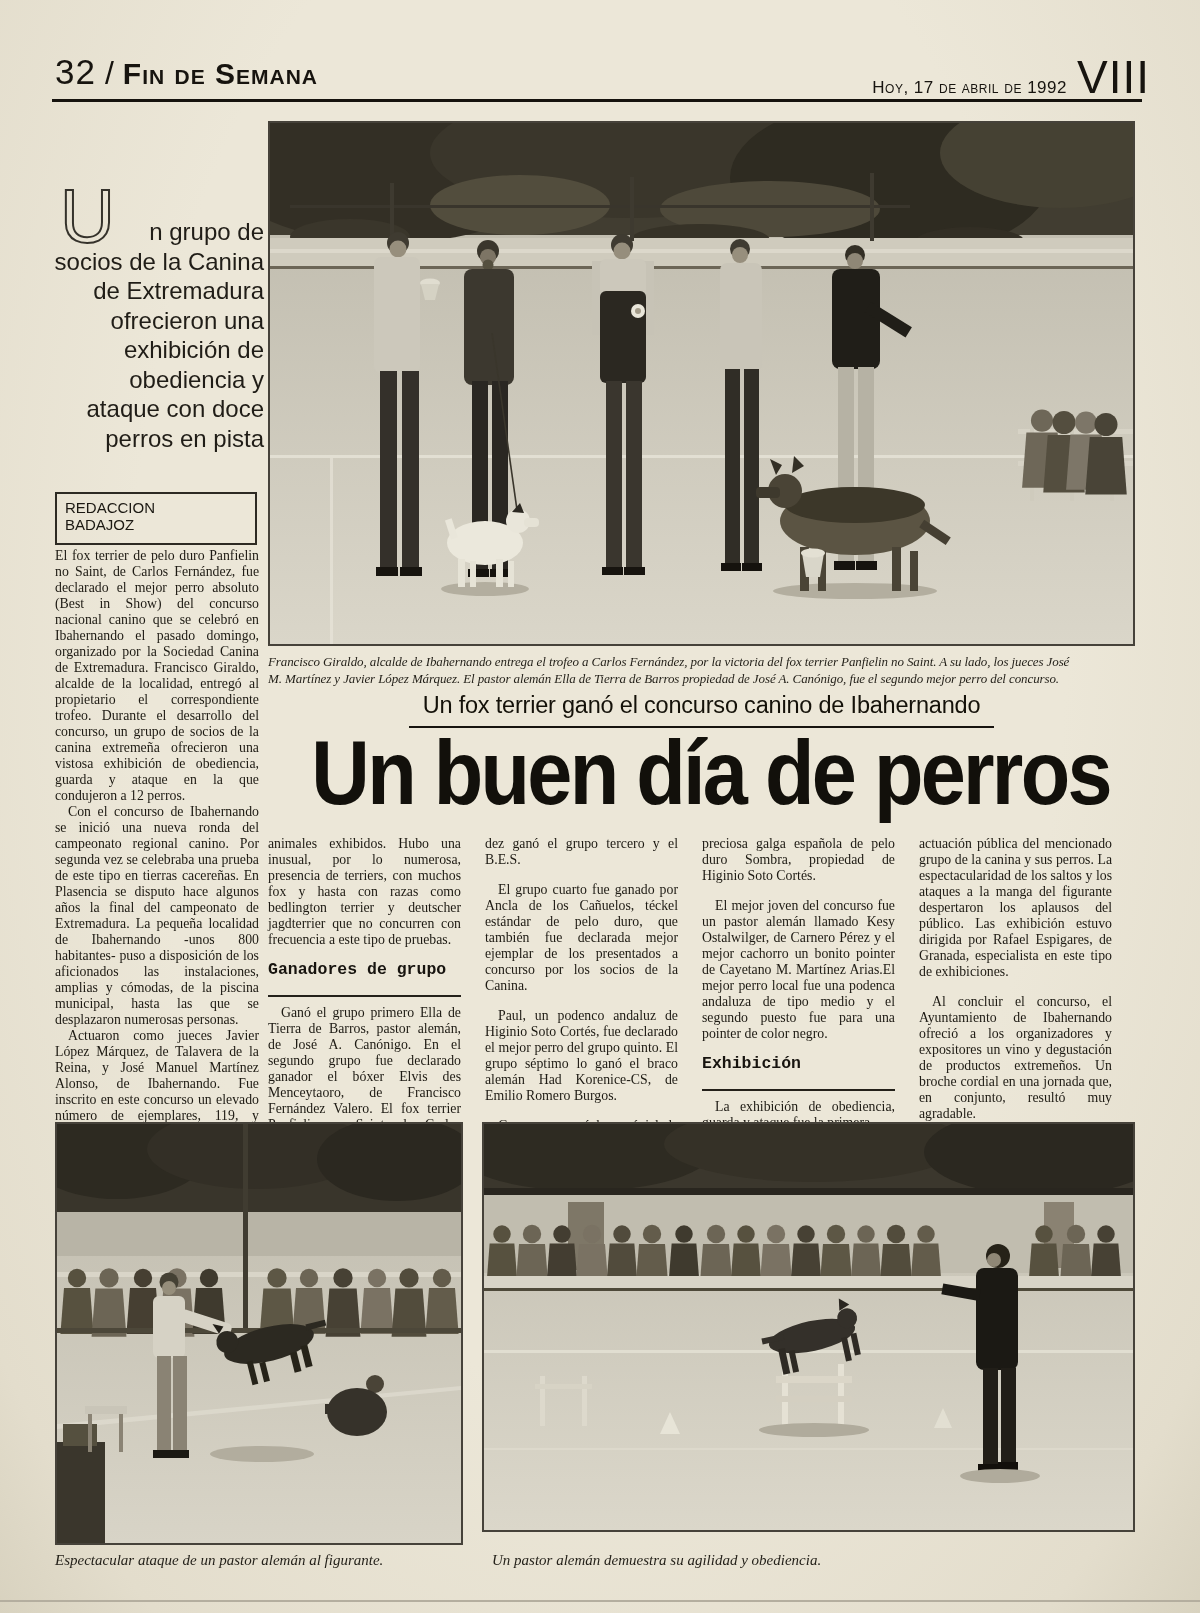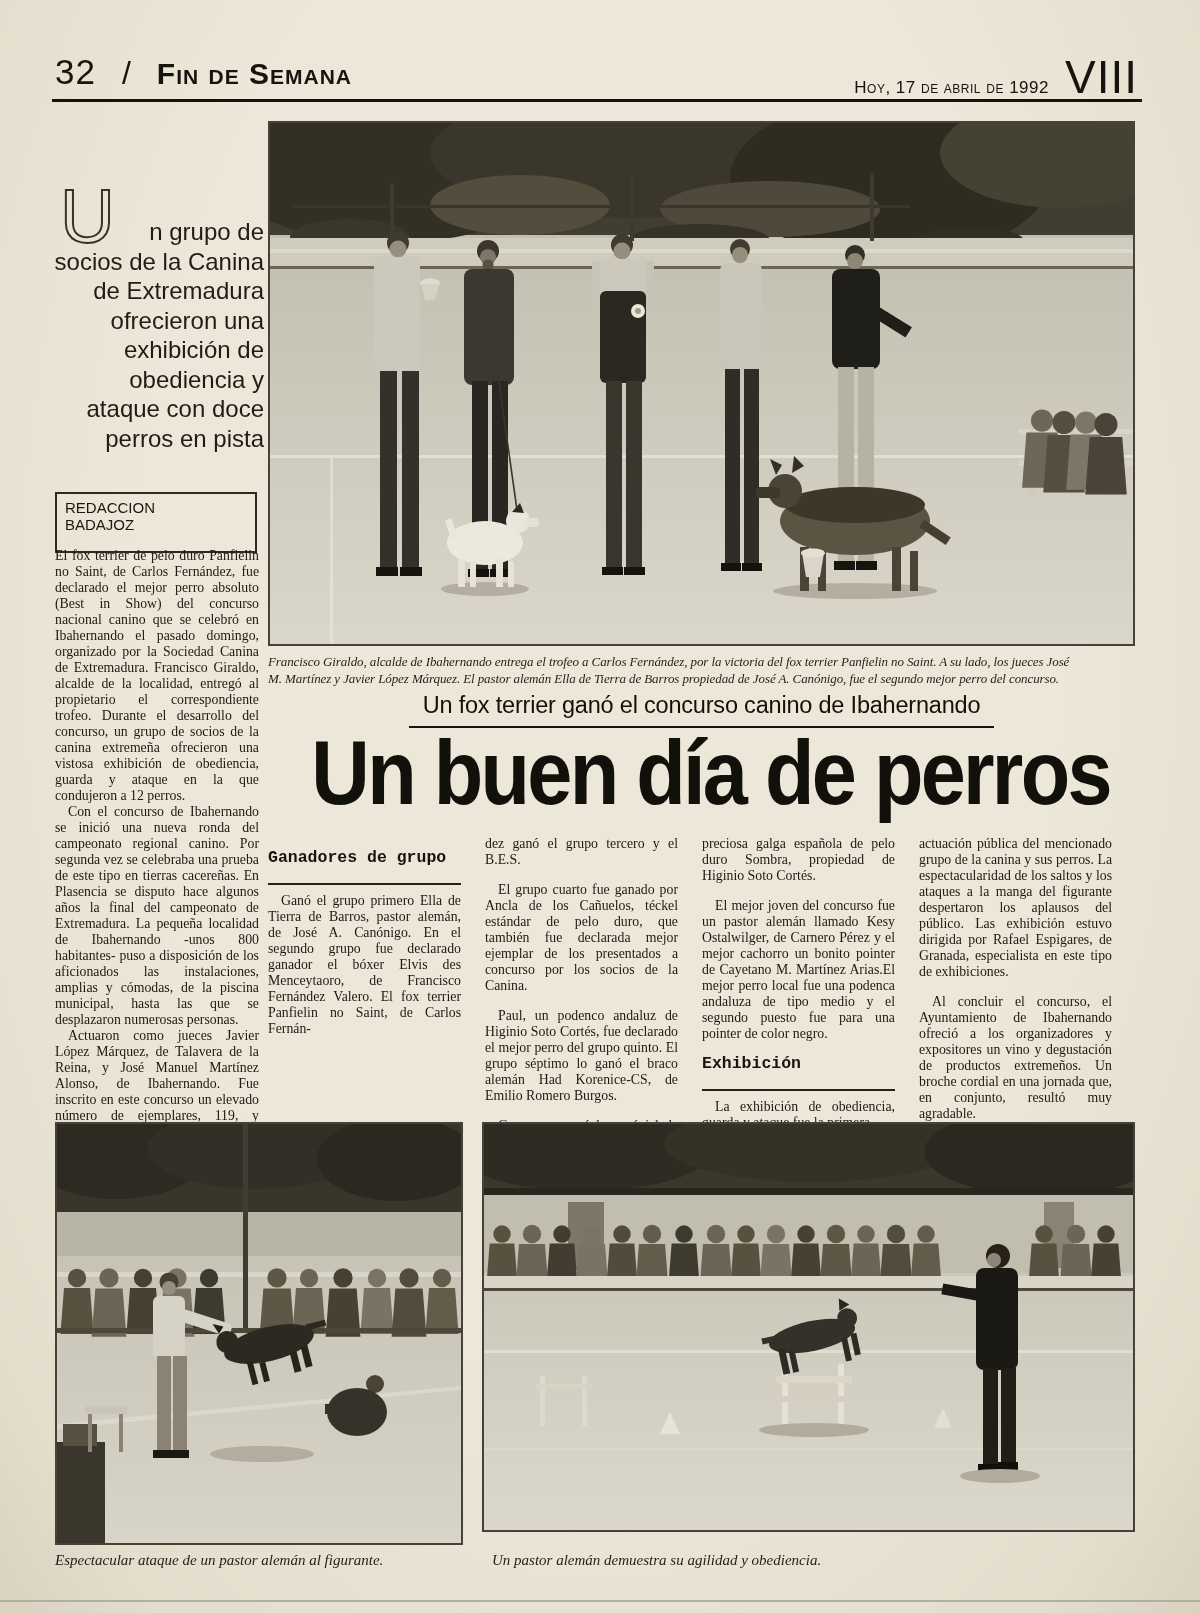--- a/index.html
+++ b/index.html
@@ -1,25 +1,25 @@
 <!DOCTYPE html>
 <html><head>
 <meta charset="utf-8">
 <style>
   html,body{margin:0;padding:0;background:#8d897d;}
   .page{position:relative;width:1200px;height:1613px;margin:0 auto;overflow:hidden;
         background:radial-gradient(ellipse at 50% 38%, #ece7d8 55%, #e3ddcc 88%, #d8d2bf 100%);
         font-family:"Liberation Serif","DejaVu Serif",serif;color:#1d1a14;}
   
-  .hdr-left{position:absolute;left:55px;top:52px;display:flex;align-items:baseline;gap:26px;
+  .hdr-left{position:absolute;left:55px;top:52px;display:flex;align-items:baseline;gap:9px;
             font-family:"Liberation Sans",sans-serif;color:#17140f;}
   .hdr-num{font-size:35px;font-weight:400;letter-spacing:1px;}
   .hdr-slash{font-size:32px;font-weight:400;}
   .hdr-section{font-size:30px;font-weight:700;font-variant:small-caps;letter-spacing:1px;}
-  .hdr-right{position:absolute;right:62px;top:50px;display:flex;align-items:baseline;gap:16px;
+  .hdr-right{position:absolute;right:50px;top:50px;display:flex;align-items:baseline;gap:10px;
              font-family:"Liberation Sans",sans-serif;color:#17140f;}
   .hdr-date{font-size:17px;font-variant:small-caps;letter-spacing:.5px;}
   .hdr-roman{font-size:46px;font-weight:400;letter-spacing:1px;}
   .hdr-rule{position:absolute;left:52px;right:58px;top:99px;height:3px;background:#16130e;}
   
   .photo{position:absolute;border:2px solid #46423a;background:#ccc8bb;box-sizing:border-box;}
   .photo svg{display:block;}
   #main-photo{left:268px;top:121px;width:867px;height:525px;}
   #photo-bl{left:55px;top:1122px;width:408px;height:423px;}
   #photo-br{left:482px;top:1122px;width:653px;height:410px;}
@@ -27,21 +27,21 @@
   .main-caption{position:absolute;left:268px;top:653px;width:867px;
                 font-style:italic;font-size:13px;line-height:17px;letter-spacing:-.1px;
                 white-space:nowrap;overflow:hidden;color:#221f18;}
   
   .deck{position:absolute;left:52px;top:186px;width:212px;text-align:right;
         font-family:"Liberation Sans",sans-serif;font-size:24px;line-height:29.5px;color:#201d17;}
   .deck-drop{position:absolute;left:6px;top:-2px;}
   .deck-lines{padding-top:31px;}
   
   .byline{position:absolute;left:55px;top:492px;width:202px;box-sizing:border-box;
-          border:2px solid #2d2a23;padding:5px 8px 18px;
+          border:2px solid #2d2a23;padding:5px 8px 10px;
           font-family:"Liberation Sans",sans-serif;font-size:15px;line-height:17px;color:#1b1812;}
   .byline .city{}
   
   .leftcol{position:absolute;left:55px;top:548px;width:204px;}
   p.art{margin:0;font-size:13.8px;line-height:16px;text-align:justify;color:#1d1a13;}
   p.ind{text-indent:13px;}
   .subhead{font-size:16.5px;font-weight:bold;margin:12px 0 8px;padding-bottom:16px;
            border-bottom:2px solid #24211a;color:#17140f;font-family:Liberation Mono, monospace;}
   
   .kicker-wrap{position:absolute;left:268px;top:692px;width:867px;text-align:center;}
@@ -255,20 +255,21 @@
     <p class="art ind">Actuaron como jueces Javier López Márquez, de Talavera de la Reina, y José Manuel Martínez Alonso, de Ibahernando. Fue inscrito en este concurso un elevado número de ejemplares, 119, y destacó la calidad media de los</p>
   </div>
 
   <div class="kicker-wrap">
     <span class="kicker">Un fox terrier ganó el concurso canino de Ibahernando</span>
   </div>
   <div class="headline">Un buen día de perros</div>
 
   <div class="bodycols">
     <div class="bcol">
+      <p class="art">animales exhibidos. Hubo una inusual, por lo numerosa, presencia de terriers, con muchos fox y hasta con razas como bedlington terrier y deutscher jagdterrier que no concurren con frecuencia a este tipo de pruebas.</p>
       <div class="subhead">Ganadores de grupo</div>
       <p class="art ind">Ganó el grupo primero Ella de Tierra de Barros, pastor alemán, de José A. Canónigo. En el segundo grupo fue declarado ganador el bóxer Elvis des Menceytaoro, de Francisco Fernández Valero. El fox terrier Panfielin no Saint, de Carlos Fernán-</p>
     </div>
     <div class="bcol">
       <p class="art">dez ganó el grupo tercero y el B.E.S.</p>
       <p class="art ind">El grupo cuarto fue ganado por Ancla de los Cañuelos, téckel estándar de pelo duro, que también fue declarada mejor ejemplar de los presentados a concurso por los socios de la Canina.</p>
       <p class="art ind">Paul, un podenco andaluz de Higinio Soto Cortés, fue declarado el mejor perro del grupo quinto. El grupo séptimo lo ganó el braco alemán Had Korenice-CS, de Emilio Romero Burgos.</p>
       <p class="art ind">Guerrero, un cócker spániel de A. J. Cuenca, fue el ganador del grupo octavo. El décimo grupo tuvo como mejor ejemplar a la</p>
     </div>
     <div class="bcol">

